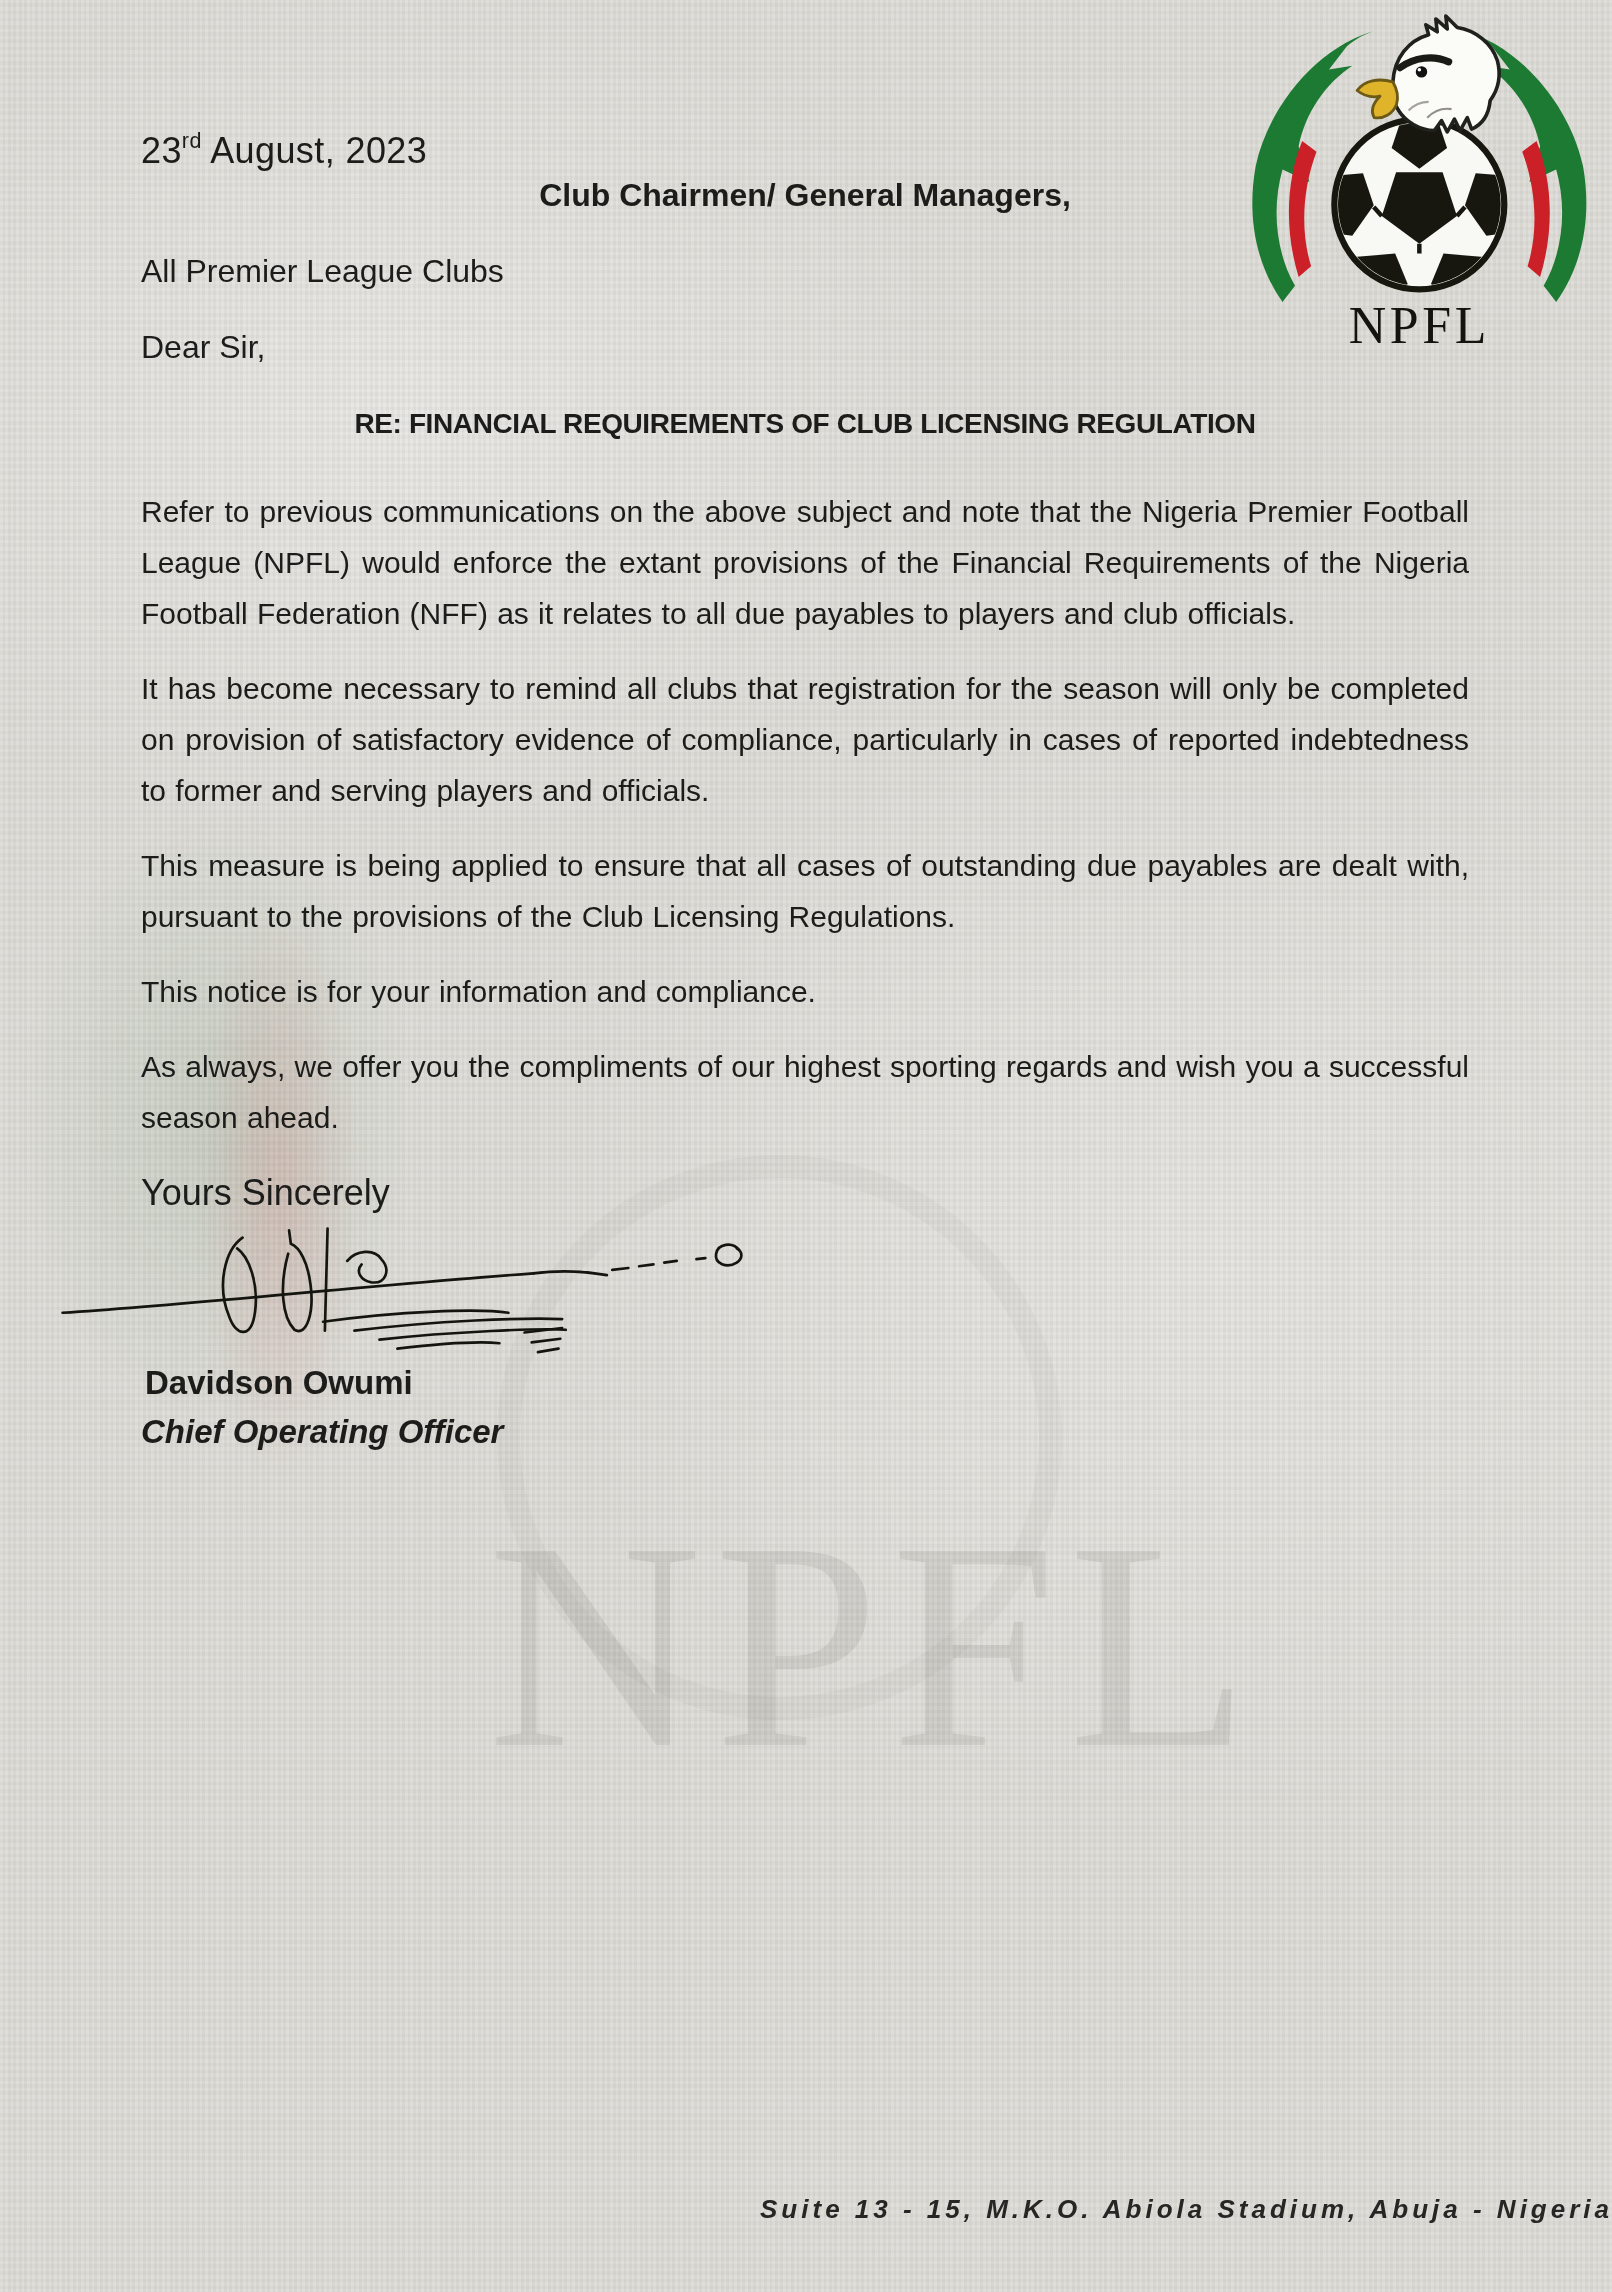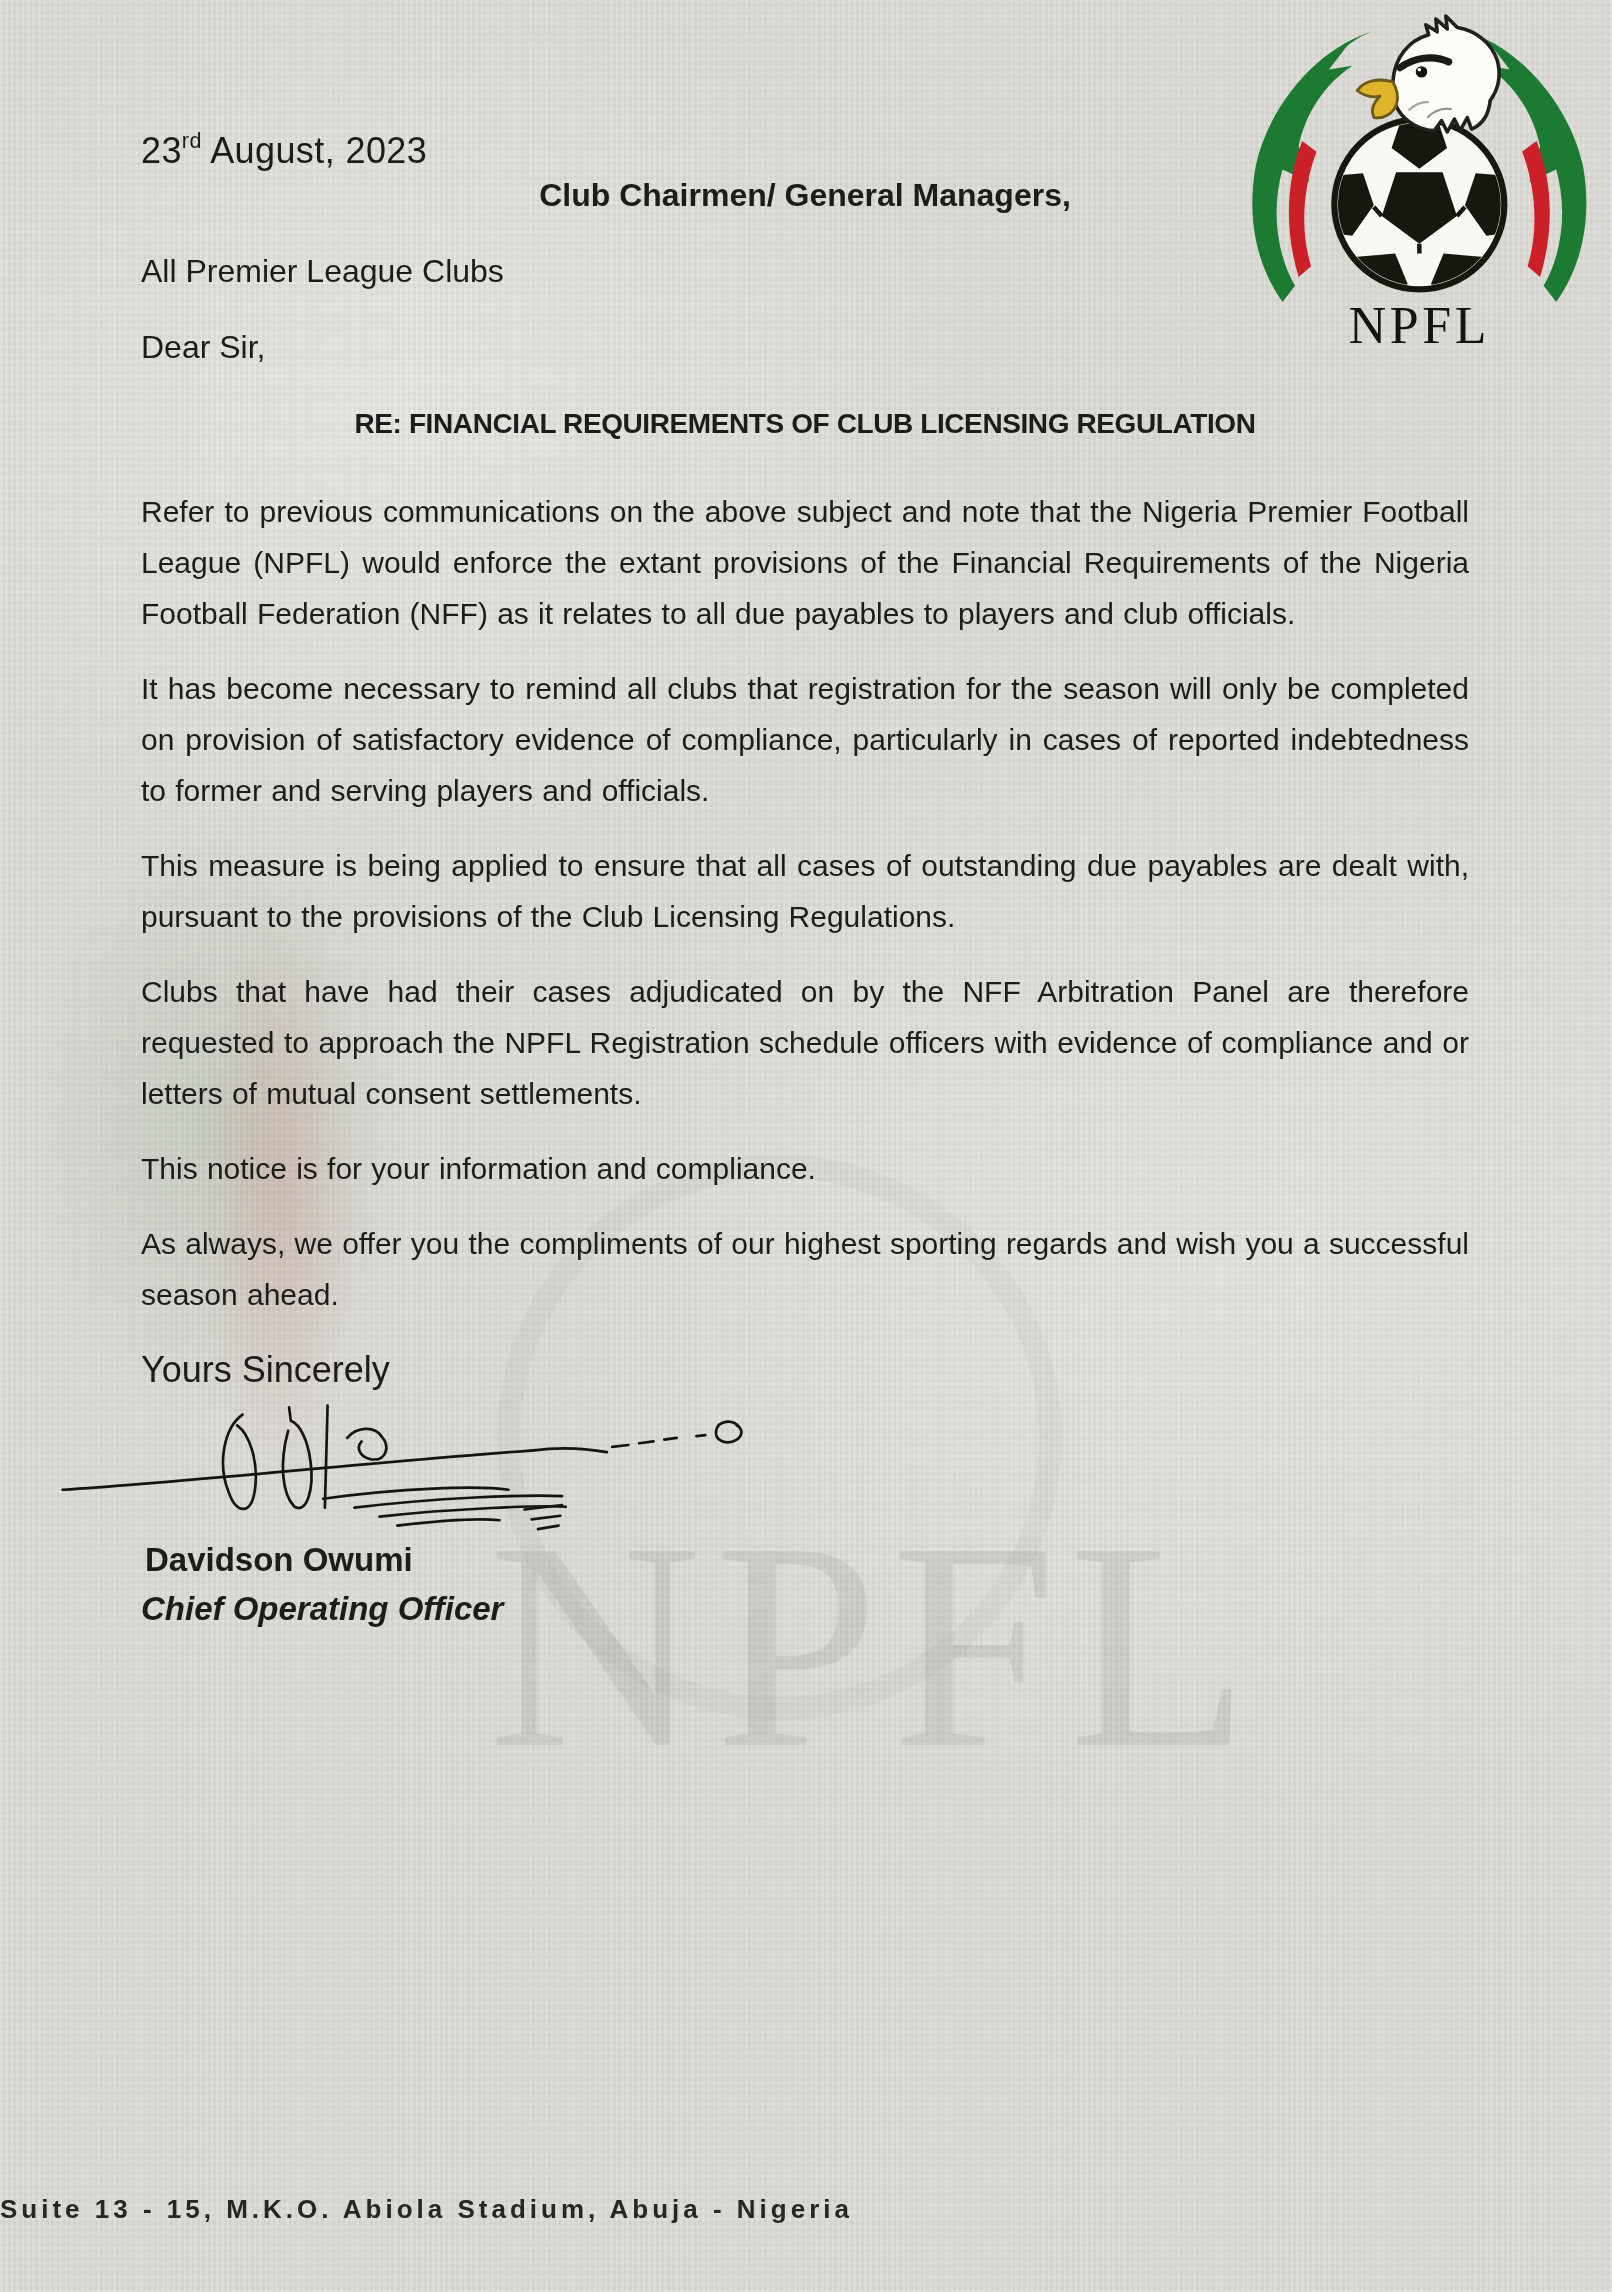--- a/index.html
+++ b/index.html
@@ -37,21 +37,21 @@
   .recipient1{margin:127px 0 25px;}
   .headline{font-size:32px;line-height:51px;margin:0 0 25px;}
   .b{font-weight:700;text-align:center;}
   .subject{font-size:28px;letter-spacing:-0.4px;margin:4px 0 37px;}
   .para{font-size:30px;line-height:51px;margin:0 0 24px;text-align:justify;word-spacing:0.9px;}
   .closing{font-size:36px;line-height:51px;margin:0;}
   .sig-wrap{position:relative;margin:5.4px 0 0;height:133px;width:752px;left:-82px;}
   .name{font-size:33px;font-weight:700;line-height:45px;margin:4px;}
   .title{font-size:33px;font-weight:700;font-style:italic;line-height:45px;margin:3.6px 0 0;}
   .logo{position:absolute;left:1243px;top:5.4px;width:367px;height:347px;}
-  .footer{position:absolute;top:2194px;left:0;width:100%;text-align:left;color:#262624;}
+  .footer{position:absolute;top:2194px;left:0;width:100%;text-align:right;color:#262624;font-style:italic;}
   .f1{font-size:26px;font-weight:700;letter-spacing:4px;}
   .f2{font-size:26px;letter-spacing:3.1px;margin-top:8px;}
   .f2 b{font-weight:700;}
   .f2 .sep{display:inline-block;font-size:38px;font-weight:300;vertical-align:-6.3px;margin:0 10.7px;letter-spacing:0;line-height:0;}
 </style>
 </head>
 <body>
 
 <div class="page">
   <div class="blob green"></div>
@@ -116,21 +116,20 @@
     <p class="date"><span>23</span><sup>rd</sup><span> August, 2023</span></p>
 
     <p class="headline b recipient1">Club Chairmen/ General Managers,</p>
     <p class="headline">All Premier League Clubs</p>
     <p class="headline">Dear Sir,</p>
     <p class="headline b subject">RE: FINANCIAL REQUIREMENTS OF CLUB LICENSING REGULATION</p>
 
     <p class="para">Refer to previous communications on the above subject and note that the Nigeria Premier Football League (NPFL) would enforce the extant provisions of the Financial Requirements of the Nigeria Football Federation (NFF) as it relates to all due payables to players and club officials.</p>
     <p class="para">It has become necessary to remind all clubs that registration for the season will only be completed on provision of satisfactory evidence of compliance, particularly in cases of reported indebtedness to former and serving players and officials.</p>
     <p class="para">This measure is being applied to ensure that all cases of outstanding due payables are dealt with, pursuant to the provisions of the Club Licensing Regulations.</p>
-    <p class="para">Clubs that have had their cases adjudicated on by the NFF Arbitration Panel are therefore requested to approach the NPFL Registration schedule officers with evidence of compliance and or letters of mutual consent settlements.</p>
     <p class="para">This notice is for your information and compliance.</p>
     <p class="para">As always, we offer you the compliments of our highest sporting regards and wish you a successful season ahead.</p>
 
     <p class="closing">Yours Sincerely</p>
 
     <div class="sig-wrap">
       <svg width="752" height="133" viewBox="0 0 840 148">
         <g stroke="#15150f" stroke-width="3" fill="none" stroke-linecap="round">
           <path d="M4,100 C160,90 360,68 530,56"></path>
           <path d="M205,16 C185,30 176,70 190,104 C198,127 215,129 219,99 C223,69 213,38 199,28"></path>

